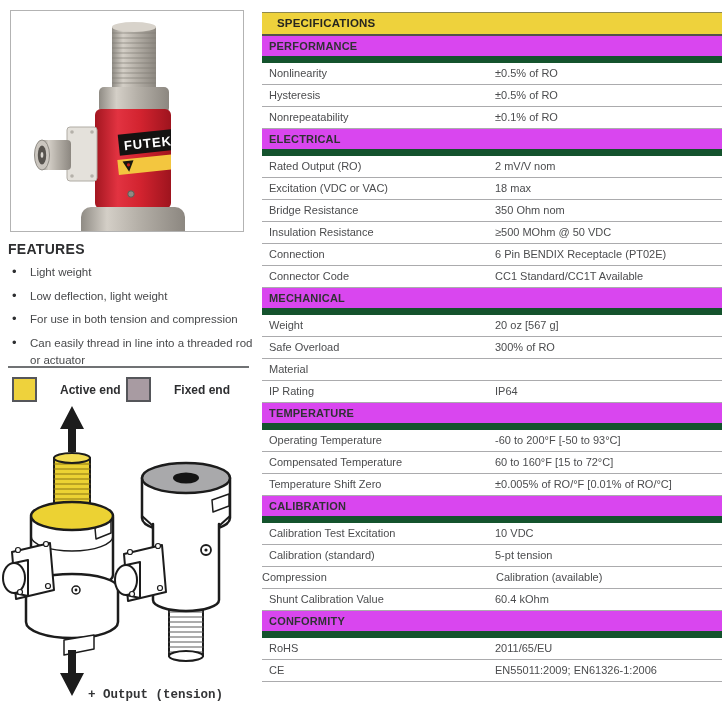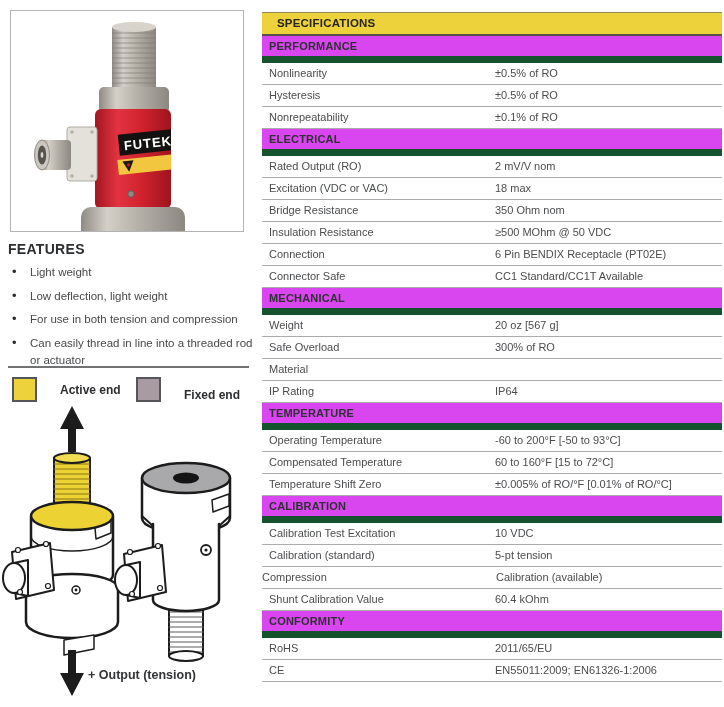--- a/index.html
+++ b/index.html
@@ -25,28 +25,28 @@
   }
   .features-list li::before{
     content:"\2022";position:absolute;left:4px;top:-1px;font-size:13px;color:#2d2e30;
   }
   .divider{
     position:absolute;left:8px;top:366px;width:241px;height:0;
     border-top:2px solid #707274;
   }
   .legend-item{position:absolute;top:377px;display:flex;align-items:center;gap:23px;}
   #legend-active{left:12px;}
-  #legend-fixed{left:136px;align-items:flex-end;}
+  #legend-fixed{left:126px;}
   .swatch{width:21px;height:21px;border:2px solid #55565a;box-sizing:content-box;}
   .swatch.active{background:#eed23c;}
   .swatch.fixed{background:#a89ba2;}
   .legend-label{font-size:12px;font-weight:bold;color:#2d2e30;}
   .diagram{position:absolute;left:2px;top:404px;}
   .output-label{
-    position:absolute;left:88px;top:668px;font-size:12.5px;font-weight:bold;color:#333436;
+    position:absolute;left:88px;top:688px;font-size:12.5px;font-weight:bold;color:#333436;font-family:Liberation Mono, monospace;
   }
   
   .spec-table{position:absolute;left:262px;top:12px;width:460px;}
   .spec-title{
     height:21px;line-height:21px;background:#eed23c;
     border-top:1px solid #8f894d;border-bottom:2px solid #53524b;
     font-weight:bold;font-size:11.5px;color:#26261f;padding-left:15px;letter-spacing:.2px;
   }
   .sec-header{
     height:20px;line-height:20px;background:#d946ef;border-bottom:7px solid #14532d;
@@ -226,21 +226,21 @@
       </div>
       <div class="spec-row">
         <div class="cell label">Insulation Resistance</div>
         <div class="cell value">≥500 MOhm @ 50 VDC</div>
       </div>
       <div class="spec-row">
         <div class="cell label">Connection</div>
         <div class="cell value">6 Pin BENDIX Receptacle (PT02E)</div>
       </div>
       <div class="spec-row">
-        <div class="cell label">Connector Safe</div>
+        <div class="cell label">Connector Code</div>
         <div class="cell value">CC1 Standard/CC1T Available</div>
       </div>
       <div class="sec-header">MECHANICAL</div>
       <div class="spec-row">
         <div class="cell label">Weight</div>
         <div class="cell value">20 oz [567 g]</div>
       </div>
       <div class="spec-row">
         <div class="cell label">Safe Overload</div>
         <div class="cell value">300% of RO</div>

